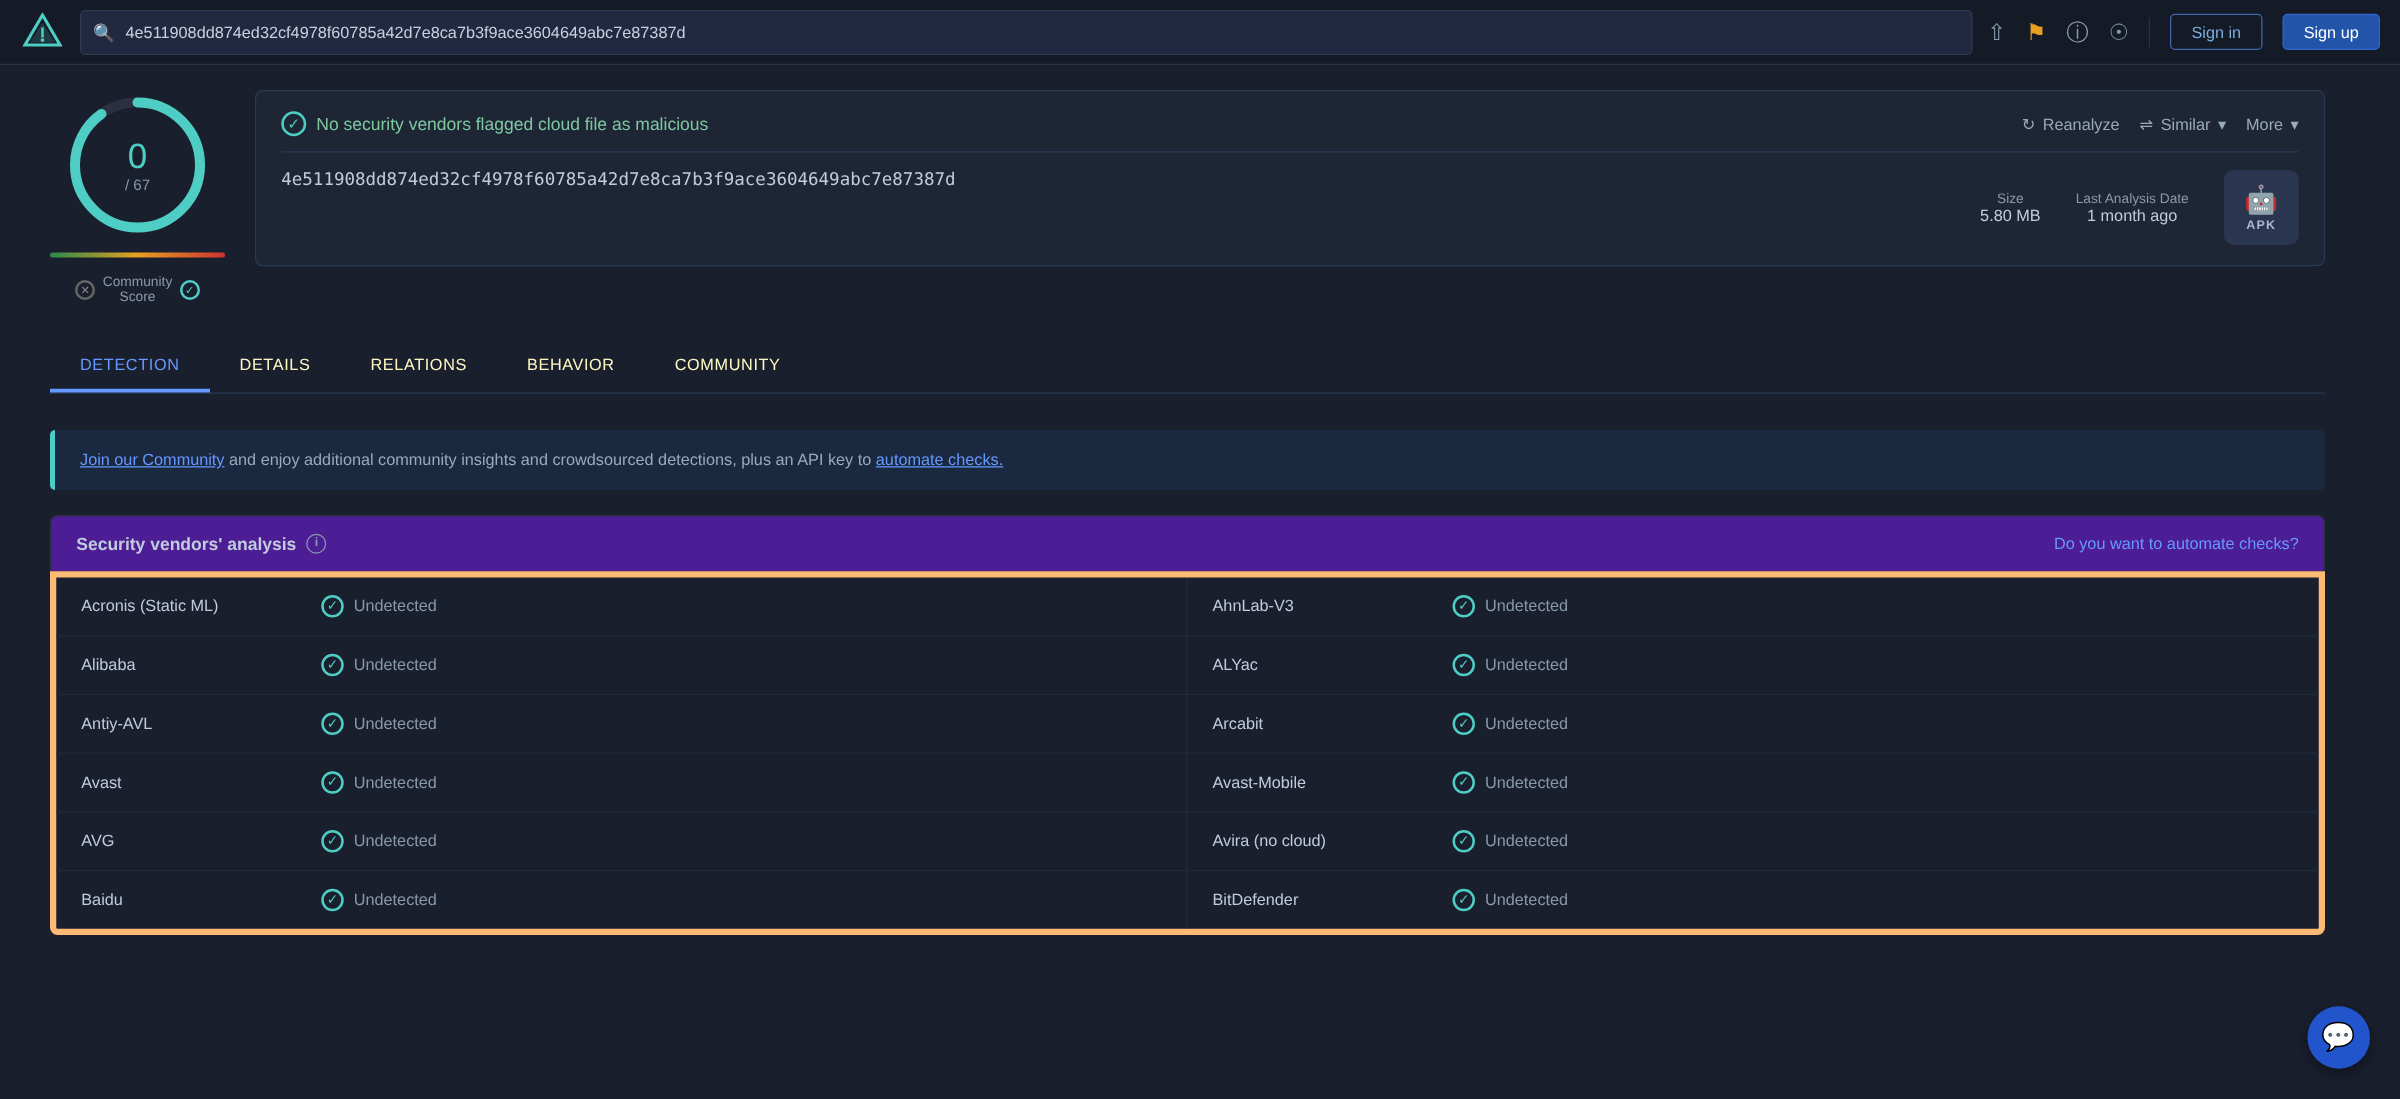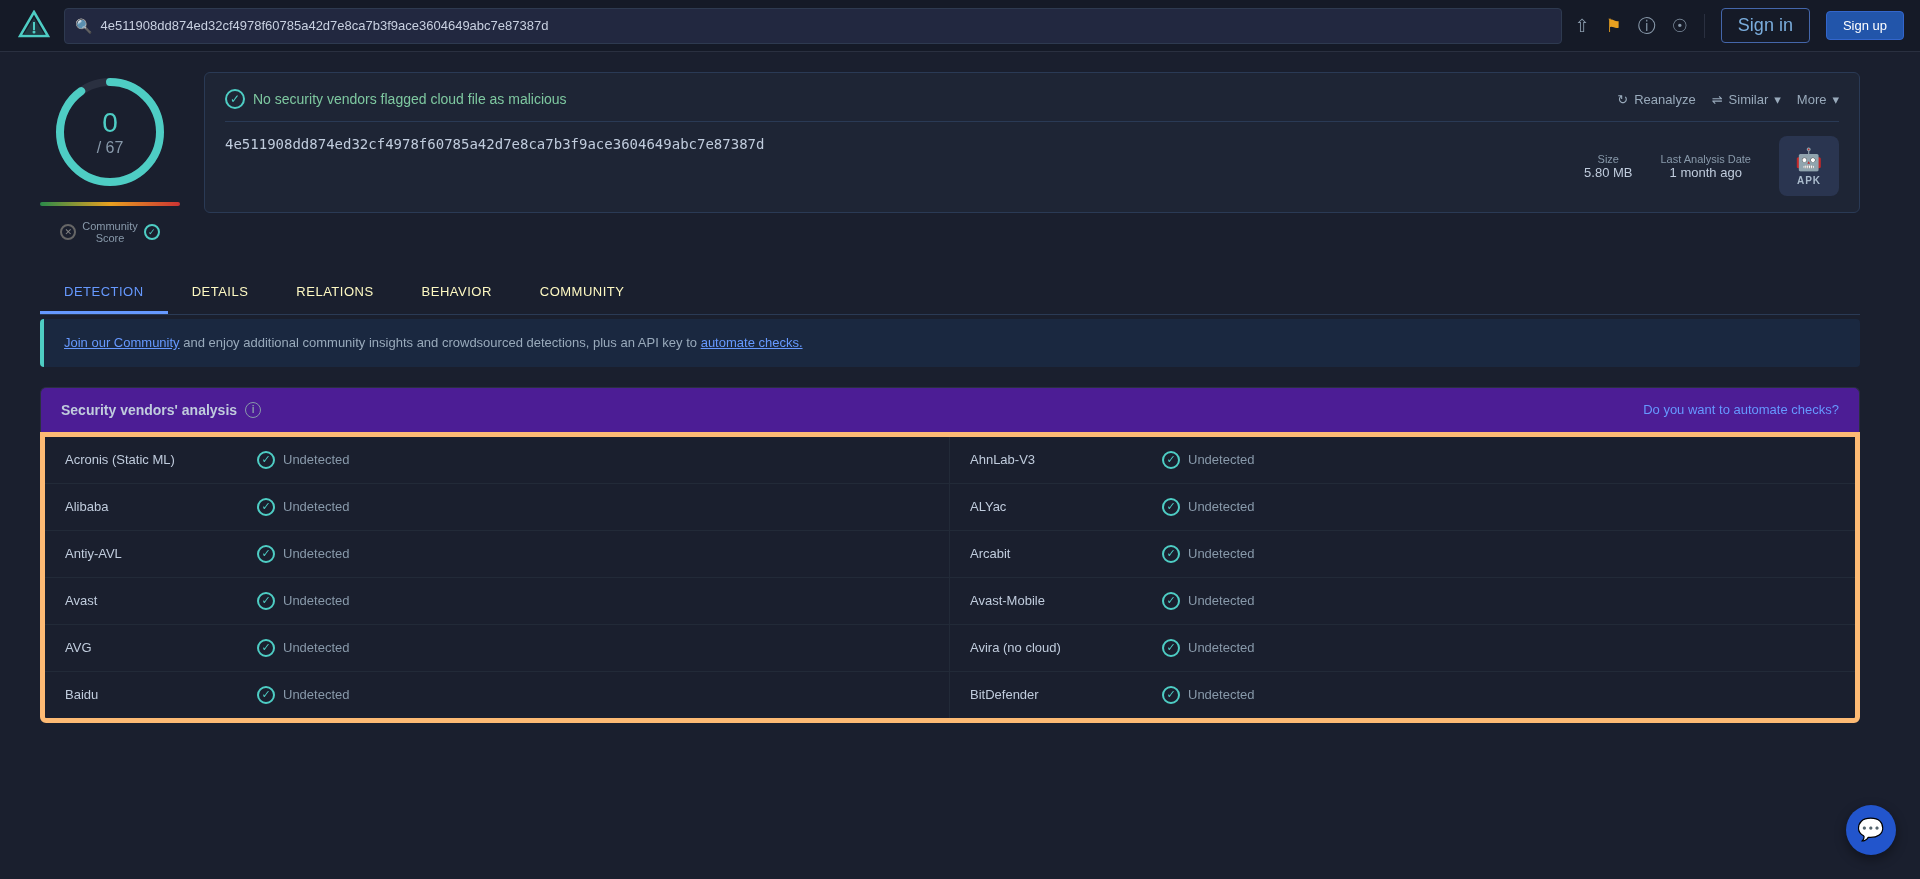--- a/index.html
+++ b/index.html
@@ -60,21 +60,21 @@
       cursor: pointer;
       font-size: 18px;
     }
     .btn-signin {
       background: transparent;
       border: 1px solid #4466aa;
       color: #7aaddd;
       padding: 6px 16px;
       border-radius: 4px;
       cursor: pointer;
-      font-size: 18px;
+      font-size: 13px;
     }
     .btn-signup {
       background: #2255aa;
       border: 1px solid #3366cc;
       color: #fff;
       padding: 6px 16px;
       border-radius: 4px;
       cursor: pointer;
       font-size: 13px;
     }
@@ -129,21 +129,21 @@
       transform: translate(-50%, -50%);
       text-align: center;
     }
     .circle-score {
       font-size: 28px;
       color: #4ecdc4;
       font-weight: 300;
       display: block;
     }
     .circle-total {
-      font-size: 16px;
+      font-size: 12px;
       color: #8899aa;
       display: block;
     }
     .score-bar {
       width: 100%;
       height: 4px;
       background: linear-gradient(to right, #2a8a4a, #e8a020, #cc3333);
       border-radius: 2px;
       margin-bottom: 4px;
     }
@@ -278,21 +278,21 @@
       color: #99aacc;
       gap: 2px;
       flex-shrink: 0;
     }
 
     
     .tabs {
       display: flex;
       gap: 0;
       border-bottom: 1px solid #2a3a55;
-      margin-bottom: 4px;
+      margin-bottom: 29px;
     }
     .tab {
       padding: 12px 24px;
       cursor: pointer;
       font-size: 13px;
       font-weight: 500;
       color: #fef9c3;
       letter-spacing: 0.5px;
       border-bottom: 3px solid transparent;
       text-transform: uppercase;

